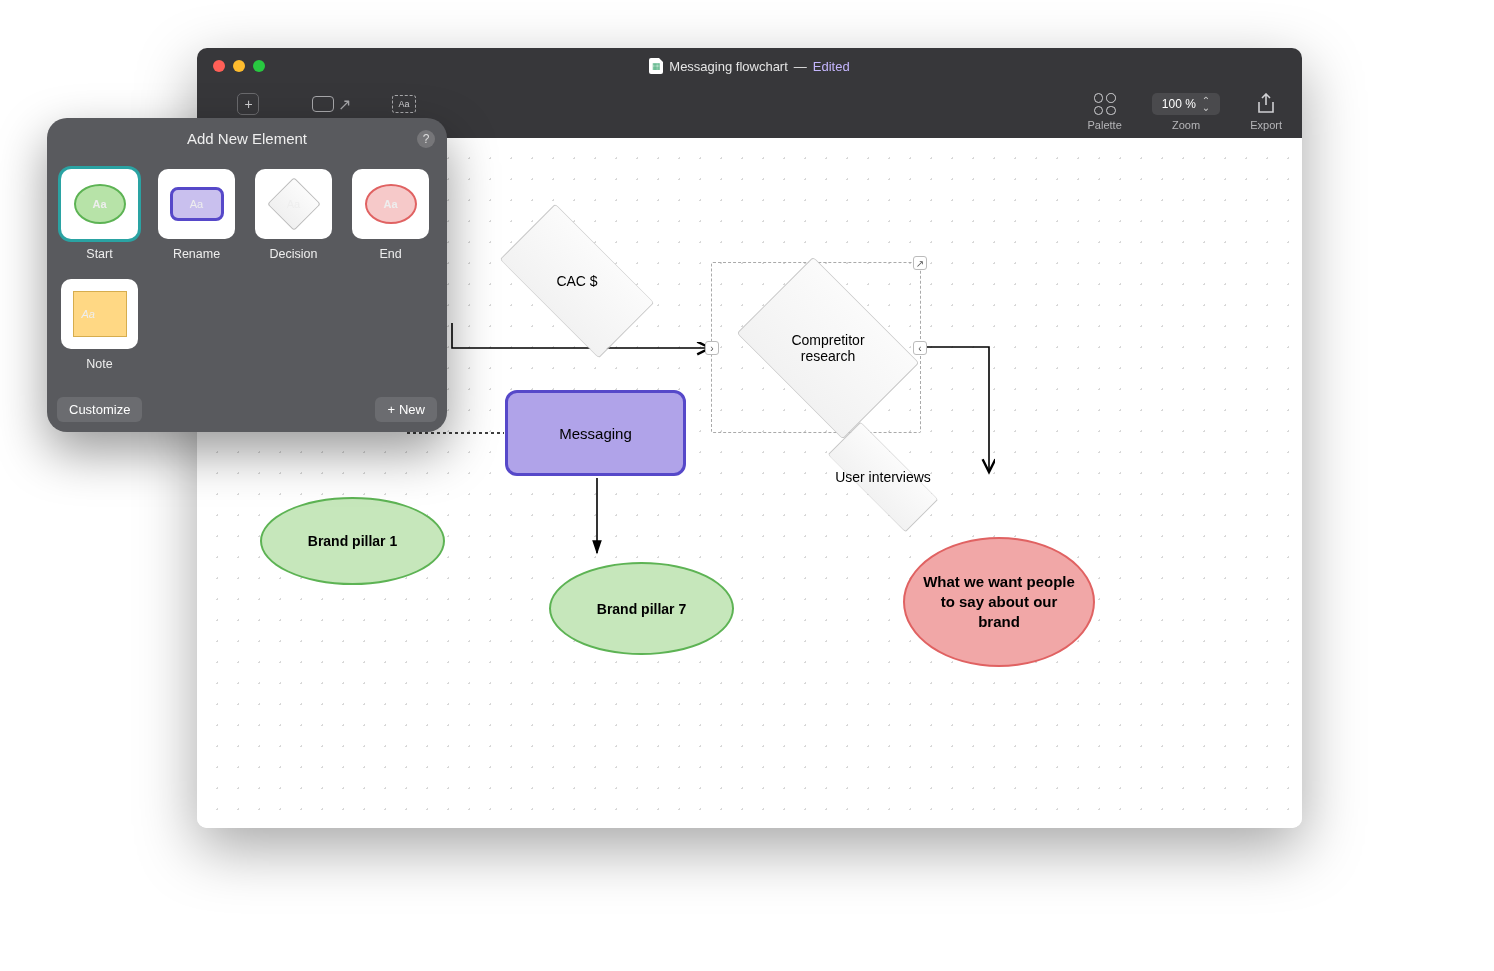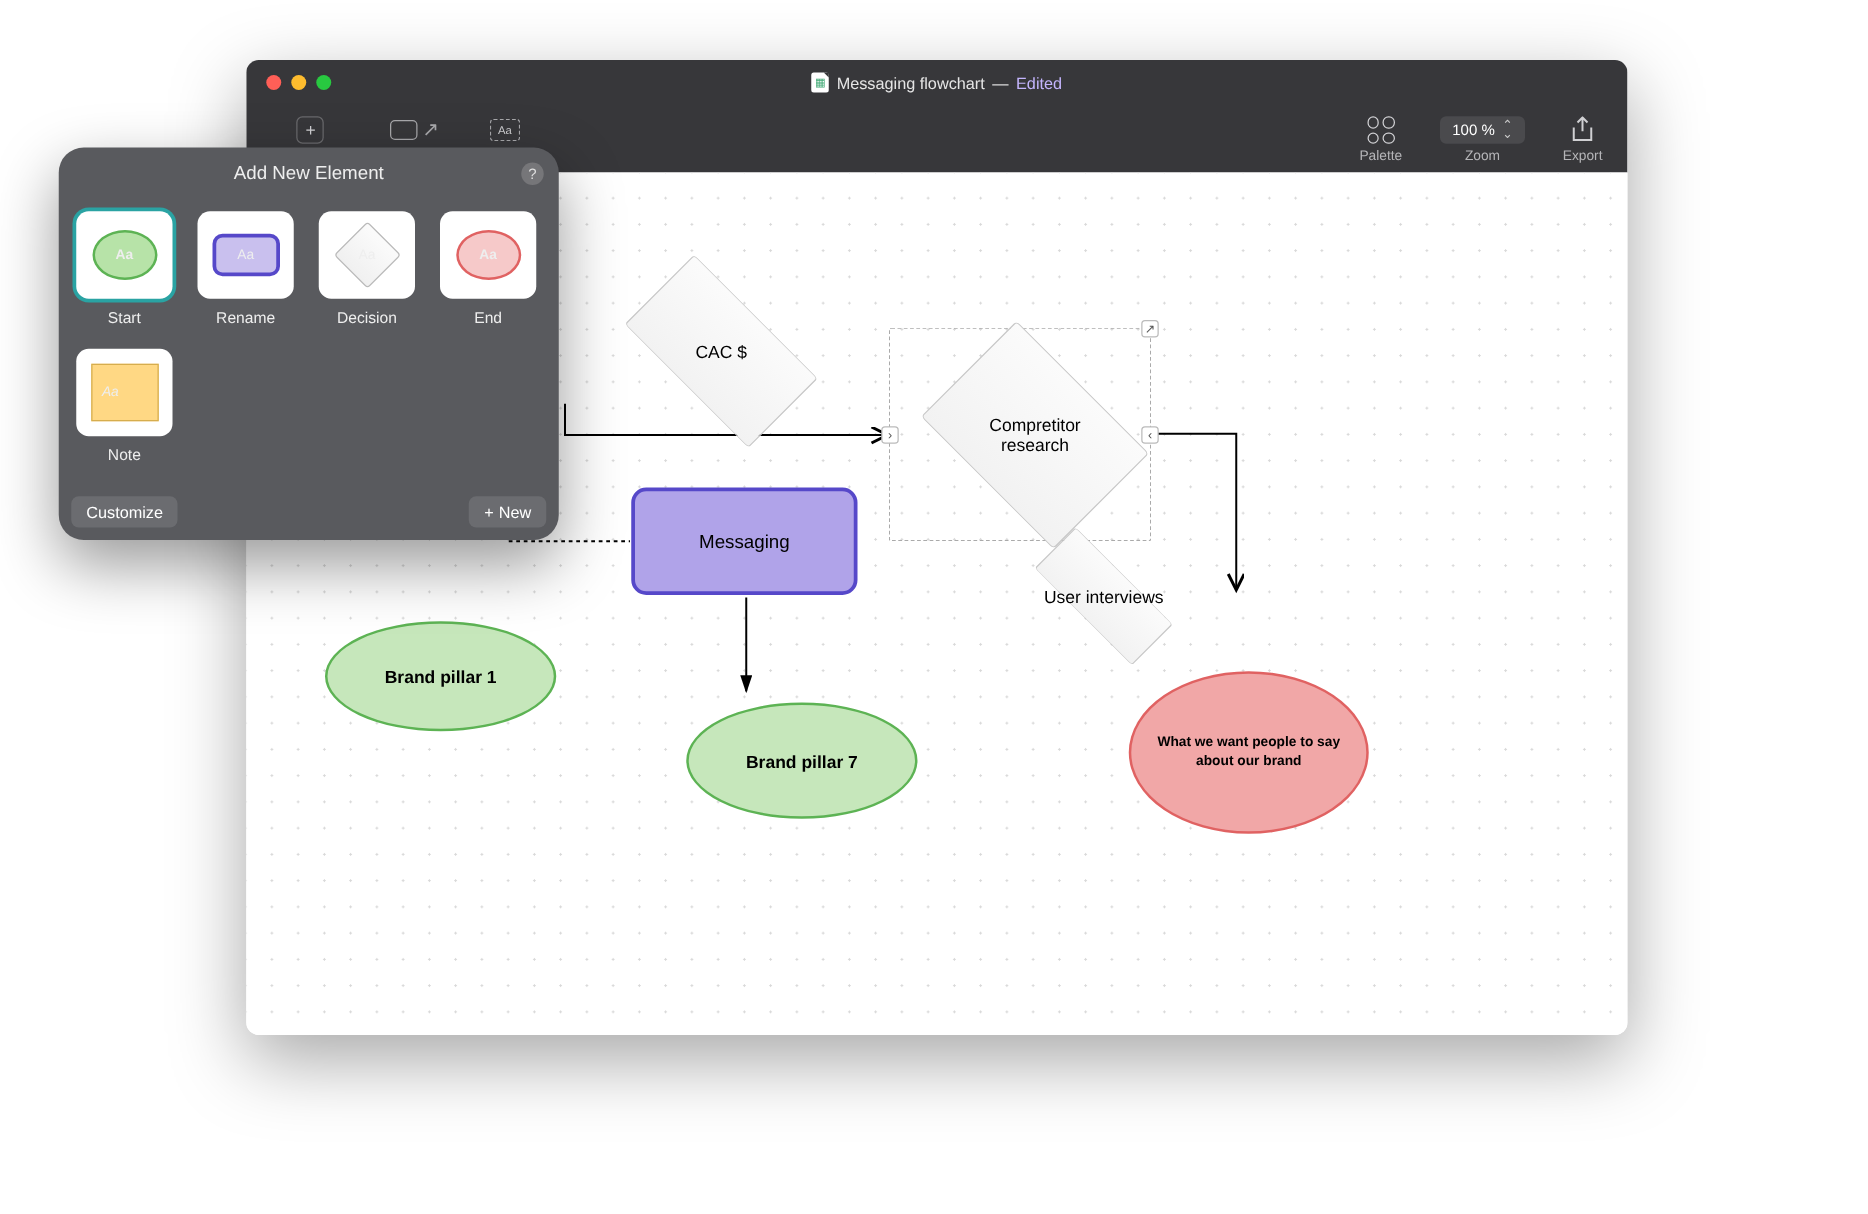--- a/index.html
+++ b/index.html
@@ -115,21 +115,21 @@
   .process-box {
     border: 3px solid #5648c9; background: #b0a3e9;
     border-radius: 12px; font-size: 15px;
   }
   .ellipse-green {
     border: 2px solid #5db354; background: #c6e7bb;
     border-radius: 50%; font-weight: 600;
   }
   .ellipse-red {
     border: 2px solid #e06262; background: #f1a7a7;
-    border-radius: 50%; font-weight: 600; font-size: 11px; line-height: 1.35;
+    border-radius: 50%; font-weight: 600; font-size: 15px; line-height: 1.35;
     padding: 0 18px;
   }
   svg.edges {
     position: absolute; top: 0; left: 0; width: 100%; height: 100%;
     pointer-events: none;
   }
   
   .popover {
     position: absolute; left: 47px; top: 118px;
     width: 400px; background: #595a5e;

